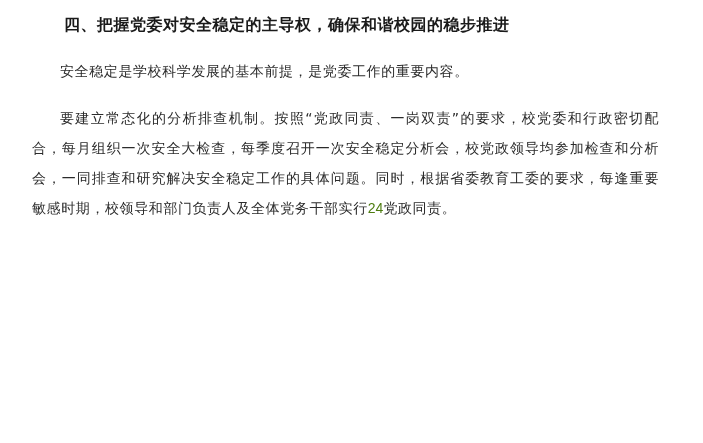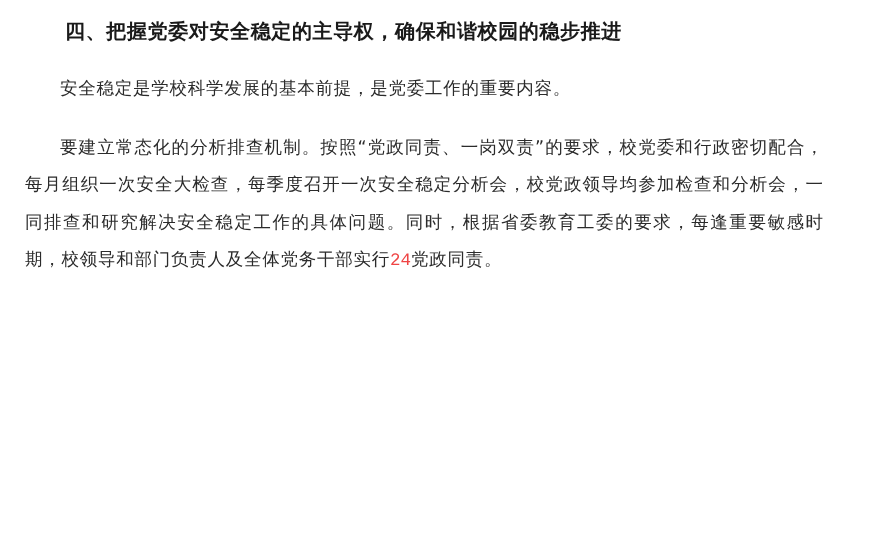--- a/index.html
+++ b/index.html
@@ -11,43 +11,43 @@
     width: 703px;
     height: 443px;
     overflow: hidden;
     font-family: "DejaVu Sans", "Liberation Sans", sans-serif;
   }
   .doc-page {
     box-sizing: border-box;
     width: 703px;
     height: 443px;
     background: #ffffff;
-    padding: 10px 28px 0 20px;
+    padding: 10px 28px 0 32px;
   }
   .doc-heading {
     font-size: 16px;
     font-weight: bold;
     color: #1a1a1a;
     line-height: 30px;
     text-indent: 2em;
     margin: 0 0 16px 0;
     letter-spacing: 0.5px;
   }
   .doc-paragraph {
     font-size: 14px;
     color: #2b2b2b;
     line-height: 30px;
     text-indent: 2em;
     margin: 0 16px 17px 0;
     letter-spacing: 0.6px;
     text-align: justify;
   }
   .inline-number {
-    font-family: Liberation Mono, monospace;
-    color: #ef4444;
+    font-family: Liberation Sans, sans-serif;
+    color: #4d7c0f;
     letter-spacing: 0;
   }
 </style>
 </head>
 <body>
 
 <div class="doc-page">
 
   <h2 class="doc-heading">四、把握党委对安全稳定的主导权，确保和谐校园的稳步推进</h2>
 

